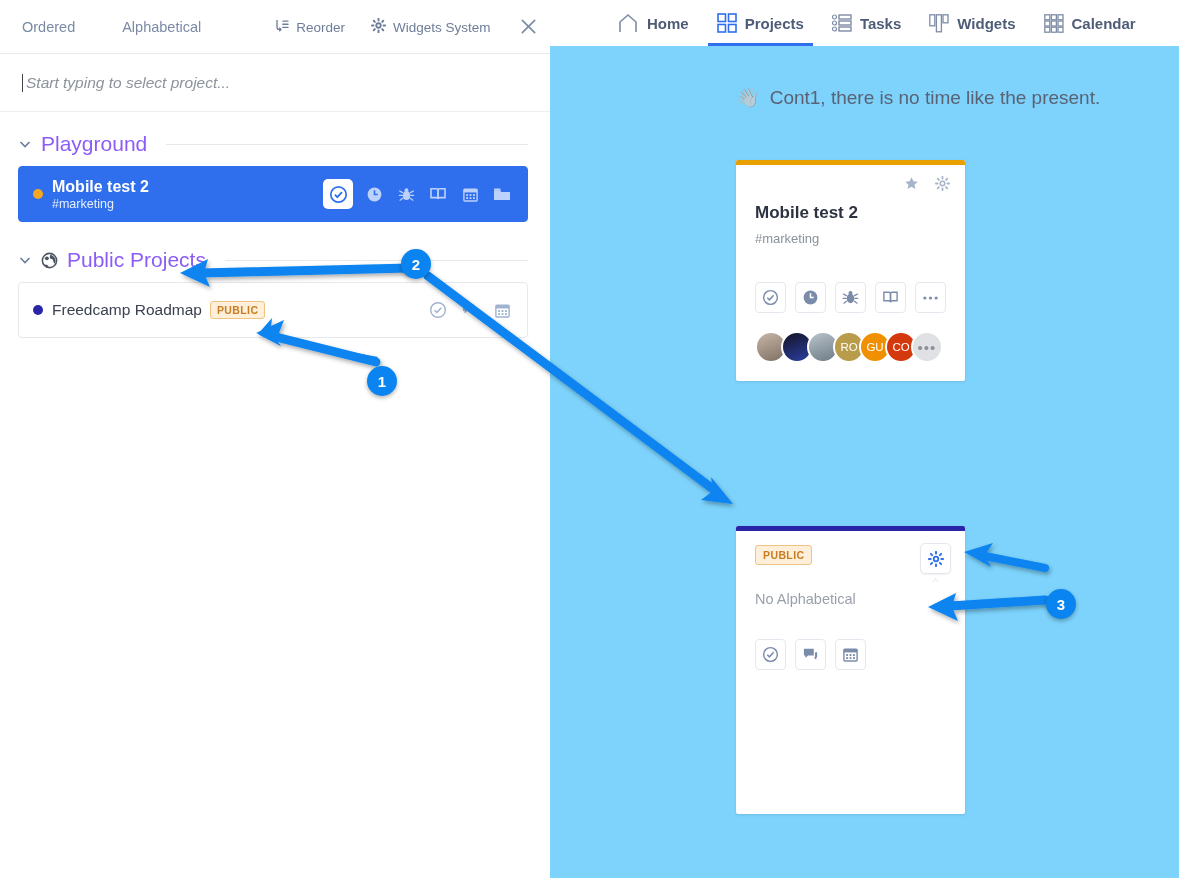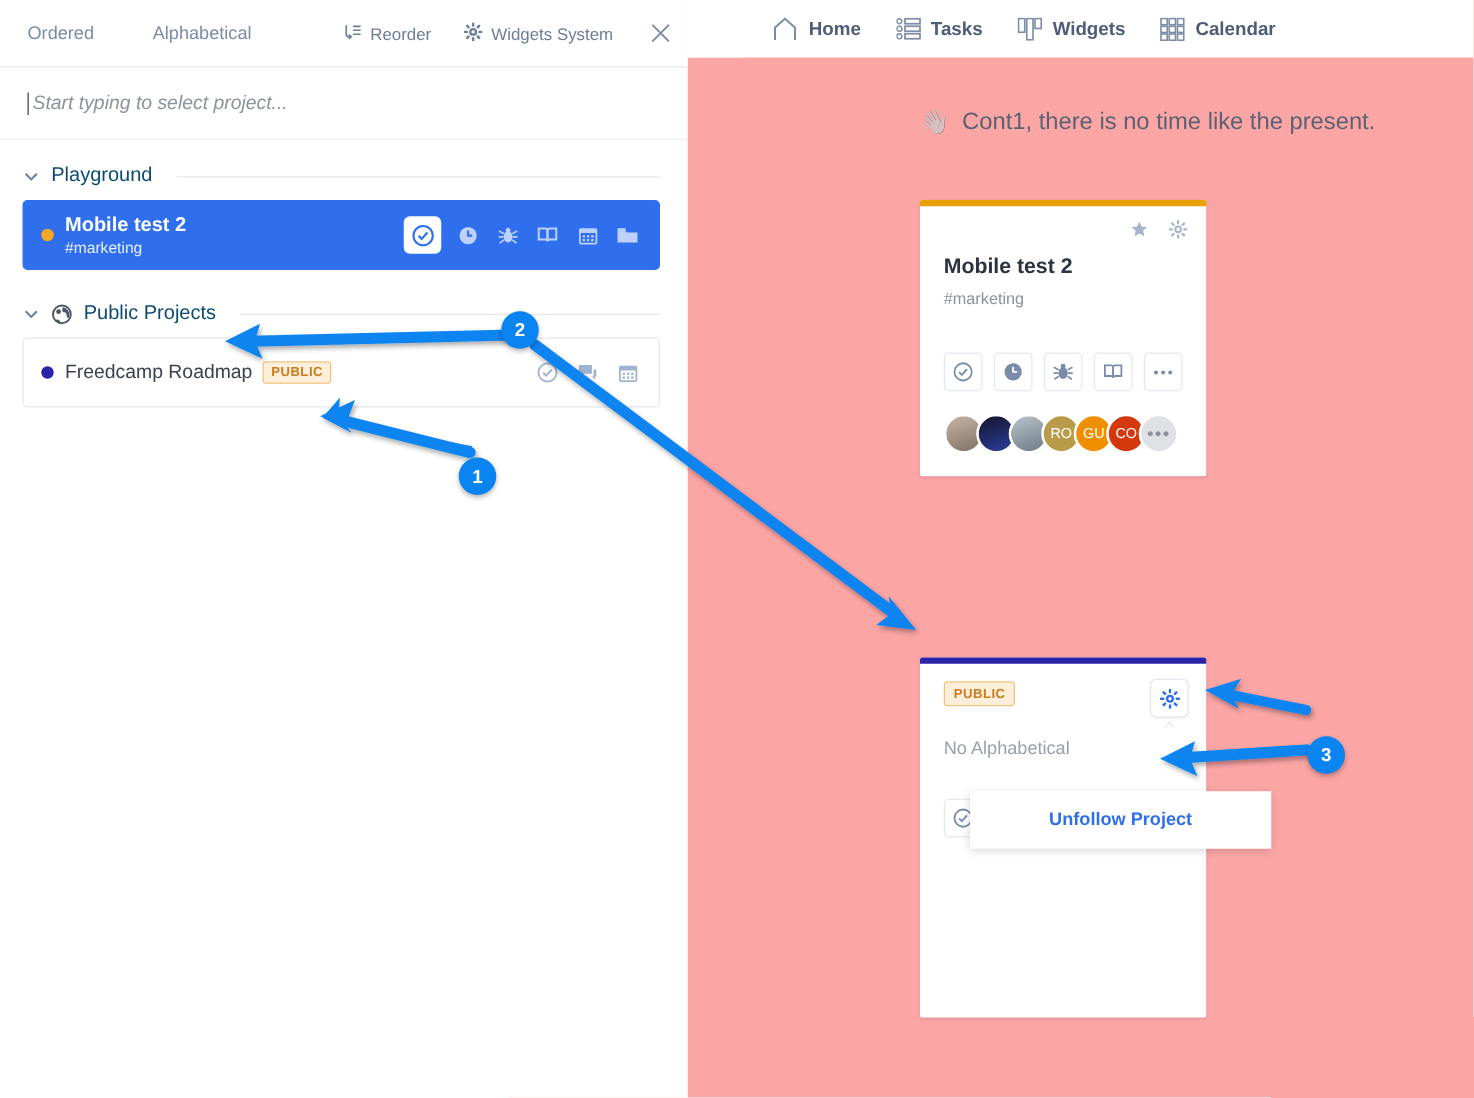--- a/index.html
+++ b/index.html
@@ -61,21 +61,21 @@
 
   .group-head {
     display: flex; align-items: center; gap: 9px;
     padding: 8px 0 10px 0;
   }
   .chev {
     width: 14px; height: 14px; flex: none;
     color: #6d7d99;
   }
   .group-title {
-    font-size: 16px; color: #0c4a6e; white-space: nowrap;
+    font-size: 21px; color: #8b5cf6; white-space: nowrap;
   }
   .group-rule {
     flex: 1; height: 1px; background: #e6e8ec; margin-left: 10px;
   }
 
   .proj-row {
     display: flex; align-items: center;
     border: 1px solid #e6e8ec; border-radius: 4px;
     background: #fff;
     padding: 9px 14px;
@@ -110,21 +110,21 @@
   .selected .row-icon { color: #bcd1fb; }
   .row-icon.active-chip {
     background: #fff; border-radius: 5px; width: 30px; height: 30px; color: #2f6fed;
   }
   .row-name-wrap { display: flex; align-items: center; }
 
   
   .right-side {
     position: absolute; left: 550px; top: 0;
     width: 629px; height: 878px;
-    background: #fca5a5;
+    background: #7dd3fc;
     overflow: hidden;
   }
   .white-sliver {
     position: absolute; left: 0; top: 0; width: 44px; height: 46px;
     background: #fff;
   }
   .topnav {
     position: absolute; left: 0; top: 0; right: 0; height: 46px;
     background: #fff;
     display: flex; align-items: center;
@@ -252,20 +252,31 @@
 
       <div class="nav-item">
         <span class="nav-ic">
           <svg width="22" height="20" viewBox="0 0 22 20">
               <path d="M3 19V9L11 2l8 7v10" fill="none" stroke="currentColor" stroke-width="1.6"></path>
             </svg>
         </span>
         <span>Home</span>
       </div>
 
+      <div class="nav-item active">
+        <span class="nav-ic">
+          <svg width="20" height="20" viewBox="0 0 20 20">
+            <rect x="1" y="1" width="7.5" height="7.5" fill="none" stroke="currentColor" stroke-width="1.6"></rect>
+            <rect x="11.5" y="1" width="7.5" height="7.5" fill="none" stroke="currentColor" stroke-width="1.6"></rect>
+            <rect x="1" y="11.5" width="7.5" height="7.5" fill="none" stroke="currentColor" stroke-width="1.6"></rect>
+            <rect x="11.5" y="11.5" width="7.5" height="7.5" fill="none" stroke="currentColor" stroke-width="1.6"></rect>
+          </svg>
+        </span>
+        <span>Projects</span>
+      </div>
 
       <div class="nav-item">
         <span class="nav-ic">
           <svg width="20" height="18" viewBox="0 0 20 18">
             <circle cx="2.5" cy="3" r="2" fill="none" stroke="currentColor" stroke-width="1.2"></circle>
             <circle cx="2.5" cy="9" r="2" fill="none" stroke="currentColor" stroke-width="1.2"></circle>
             <circle cx="2.5" cy="15" r="2" fill="none" stroke="currentColor" stroke-width="1.2"></circle>
             <rect x="7" y="1" width="12" height="4" fill="none" stroke="currentColor" stroke-width="1.4"></rect>
             <rect x="7" y="7" width="12" height="4" fill="none" stroke="currentColor" stroke-width="1.4"></rect>
             <rect x="7" y="13" width="12" height="4" fill="none" stroke="currentColor" stroke-width="1.4"></rect>
@@ -457,23 +468,20 @@
                     <rect x="4.4" y="11.8" width="2" height="2"></rect>
                     <rect x="8" y="11.8" width="2" height="2"></rect>
                     <rect x="11.6" y="11.8" width="2" height="2"></rect>
                   </g>
                 </svg>
             </div>
           </div>
         </div>
       </div>
 
-      <div class="dropdown">
-        <div class="dropdown-item">Unfollow Project</div>
-      </div>
 
     </div>
   </div>
 
   <div class="left-panel">
 
     <div class="lp-toolbar">
       <div class="lp-tab first">Ordered</div>
       <div class="lp-tab">Alphabetical</div>
 

